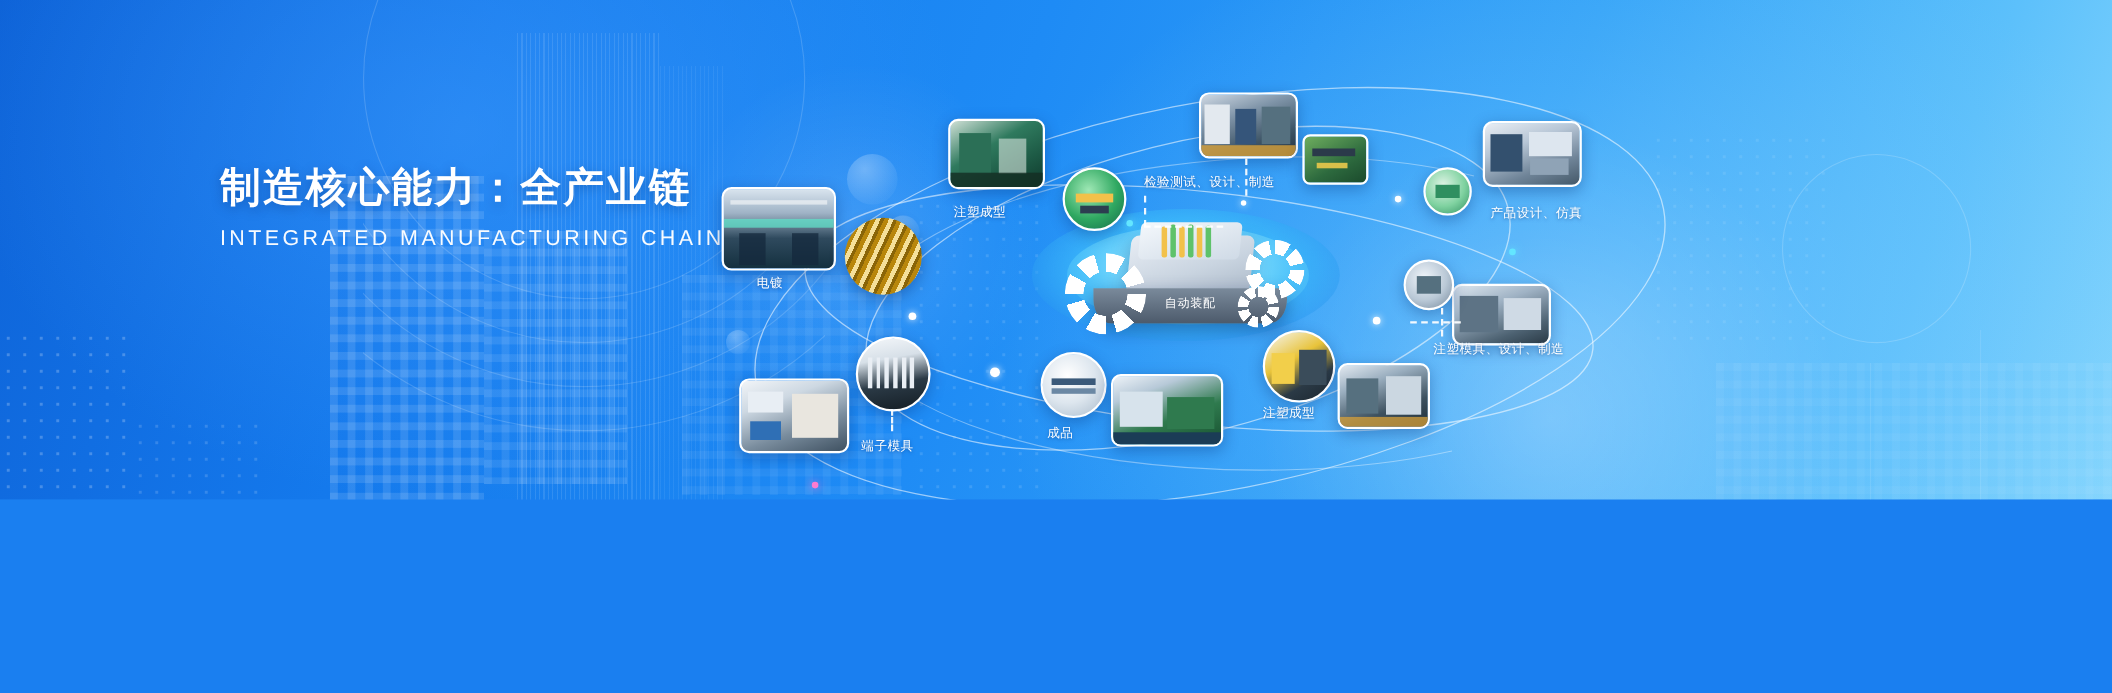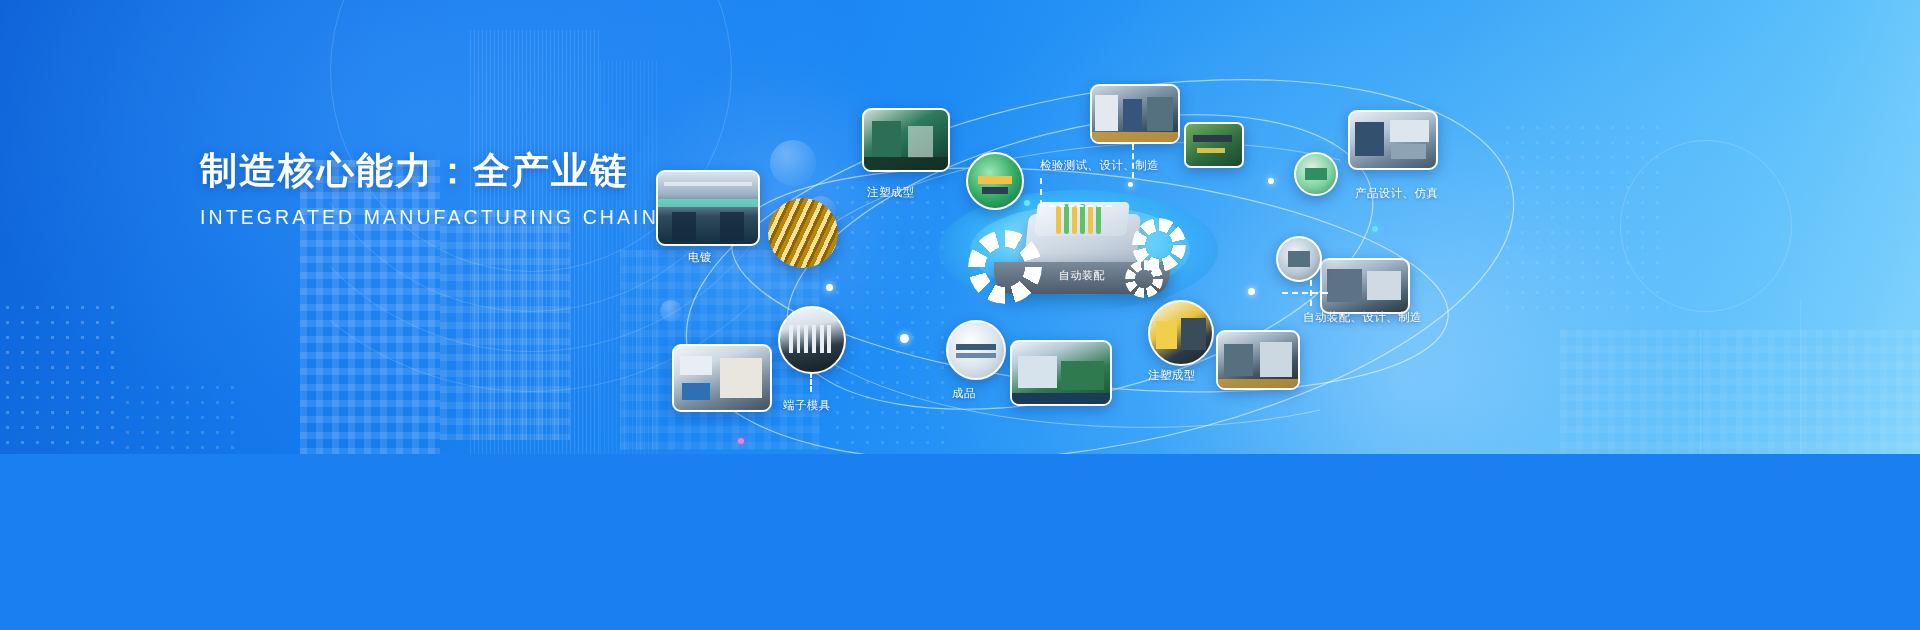--- a/index.html
+++ b/index.html
@@ -295,21 +295,21 @@
     <div class="node">
       <div class="thumb" style="left:700px;top:258px;width:86px;height:52px;
            background:linear-gradient(160deg,#dce6ef 0%,#9fb2c4 35%,#4d6272 75%,#2a3a46 100%);">
         <div class="px" style="left:6%;top:18%;width:40%;height:62%;background:#5d7385;"></div>
         <div class="px" style="left:52%;top:22%;width:40%;height:54%;background:#cfdae5;"></div>
       </div>
       <div class="thumb circ" style="left:656px;top:236px;width:42px;height:42px;
            background:radial-gradient(circle at 40% 35%,#f0f5fa,#b9c8d6 55%,#73879a 100%);">
         <div class="px" style="left:24%;top:30%;width:52%;height:40%;background:#55707f;"></div>
       </div>
-      <div class="label" style="left:683px;top:310px;">自动装配、设计、制造</div>
+      <div class="label" style="left:683px;top:310px;">注塑模具、设计、制造</div>
       <div class="dashv" style="left:690px;top:280px;height:26px;"></div>
     </div>
 
     <div class="node">
       <div class="thumb circ" style="left:528px;top:300px;width:62px;height:62px;
            background:linear-gradient(150deg,#f6f8fa 0%,#e8c33a 40%,#2b3a46 70%,#1b262e 100%);">
         <div class="px" style="left:10%;top:30%;width:34%;height:46%;background:#f2cf4a;"></div>
         <div class="px" style="left:50%;top:26%;width:40%;height:52%;background:#3a4c5a;"></div>
       </div>
       <div class="label" style="left:528px;top:368px;">注塑成型</div>

